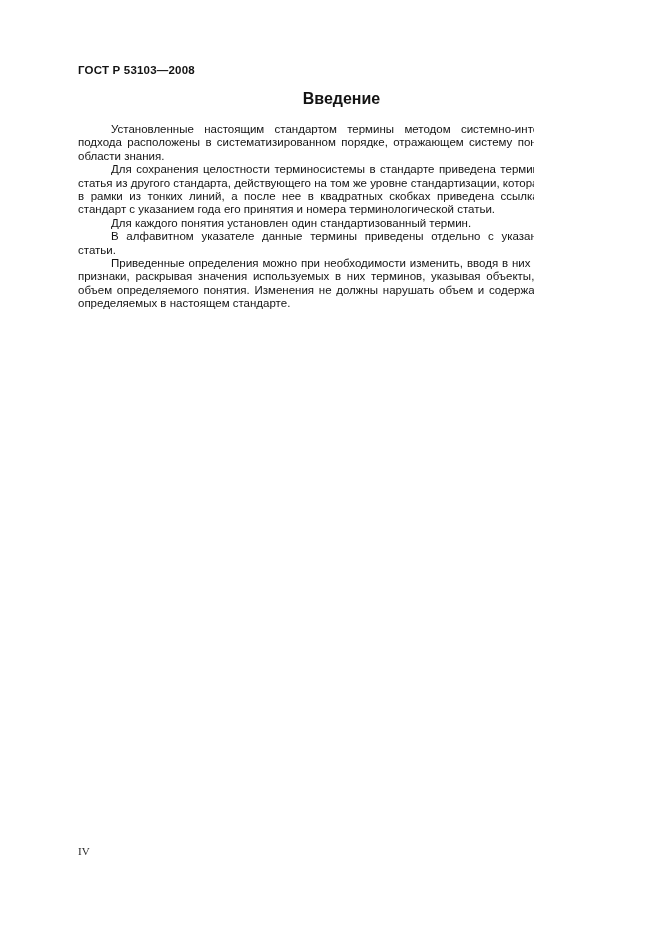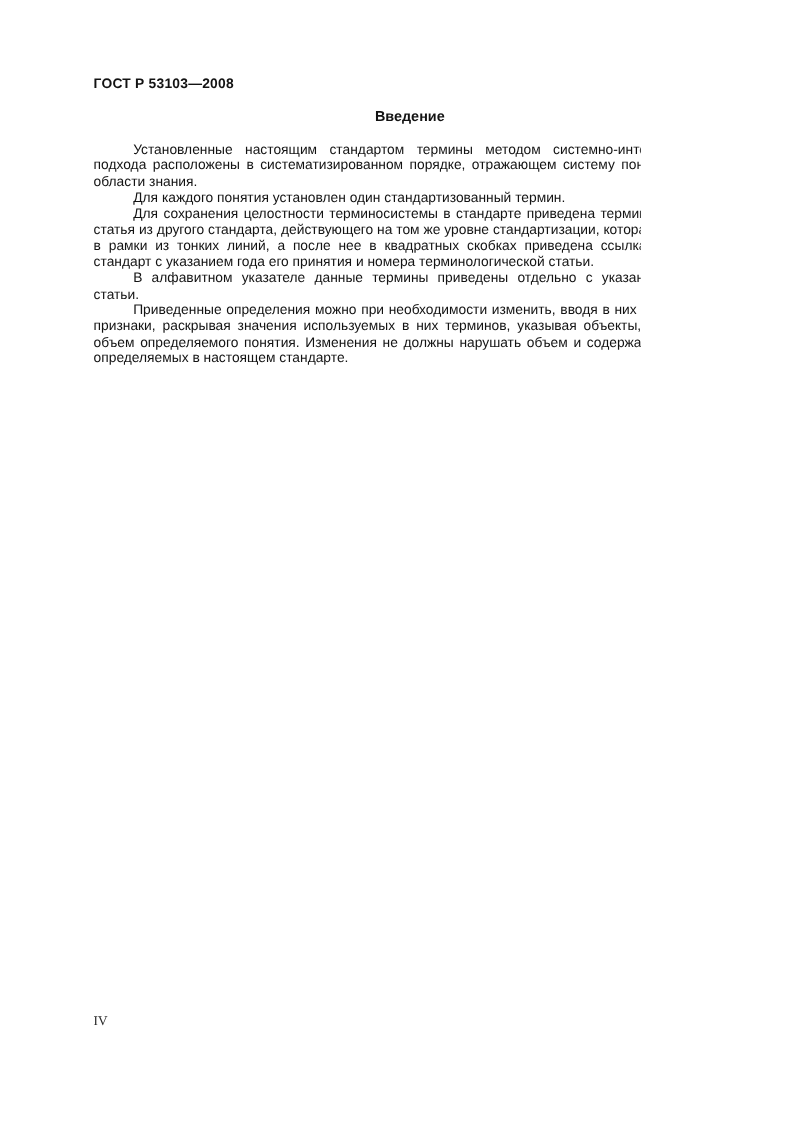--- a/index.html
+++ b/index.html
@@ -24,21 +24,21 @@
   }
   .doc-header {
     font-size: 11.5px;
     font-weight: bold;
     letter-spacing: 0.2px;
     color: #131313;
   }
   .doc-title {
     margin-top: 14px;
     text-align: center;
-    font-size: 12px;
+    font-size: 16px;
     font-weight: bold;
     color: #131313;
   }
   .body-text {
     margin-top: 15px;
   }
   .body-text p {
     font-size: 11.5px;
     line-height: 13.4px;
     text-align: justify;
@@ -56,20 +56,20 @@
 </style>
 </head>
 <body>
 
 <div class="page">
   <div class="content">
     <div class="doc-header">ГОСТ Р 53103—2008</div>
     <div class="doc-title">Введение</div>
     <div class="body-text">
         <p>Установленные настоящим стандартом термины методом системно-интеграционного подхода расположены в систематизированном порядке, отражающем систему понятий данной области знания.</p>
+        <p>Для сохранения целостности терминосистемы в стандарте приведена терминологическая статья из другого стандарта, действующего на том же уровне стандартизации, которая заключена в рамки из тонких линий, а после нее в квадратных скобках приведена ссылка на данный стандарт с указанием года его принятия и номера терминологической статьи.</p>
         <p>Для каждого понятия установлен один стандартизованный термин.</p>
-        <p>Для сохранения целостности терминосистемы в стандарте приведена терминологическая статья из другого стандарта, действующего на том же уровне стандартизации, которая заключена в рамки из тонких линий, а после нее в квадратных скобках приведена ссылка на данный стандарт с указанием года его принятия и номера терминологической статьи.</p>
         <p>В алфавитном указателе данные термины приведены отдельно с указанием номера статьи.</p>
         <p>Приведенные определения можно при необходимости изменить, вводя в них производные признаки, раскрывая значения используемых в них терминов, указывая объекты, входящие в объем определяемого понятия. Изменения не должны нарушать объем и содержание понятий, определяемых в настоящем стандарте.</p>
       </div>
   </div>
   <div class="page-number">IV</div>
 </div>
 
 </body></html>

